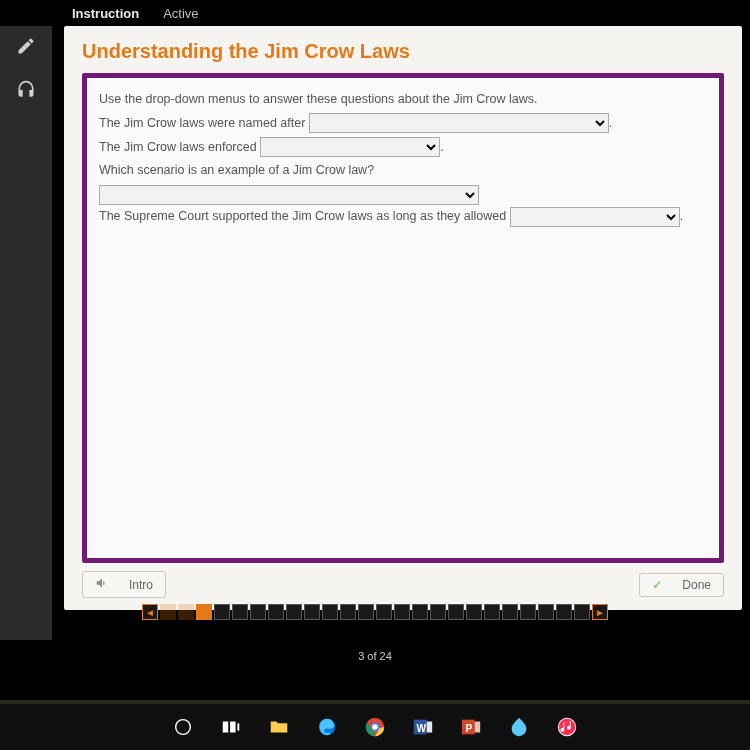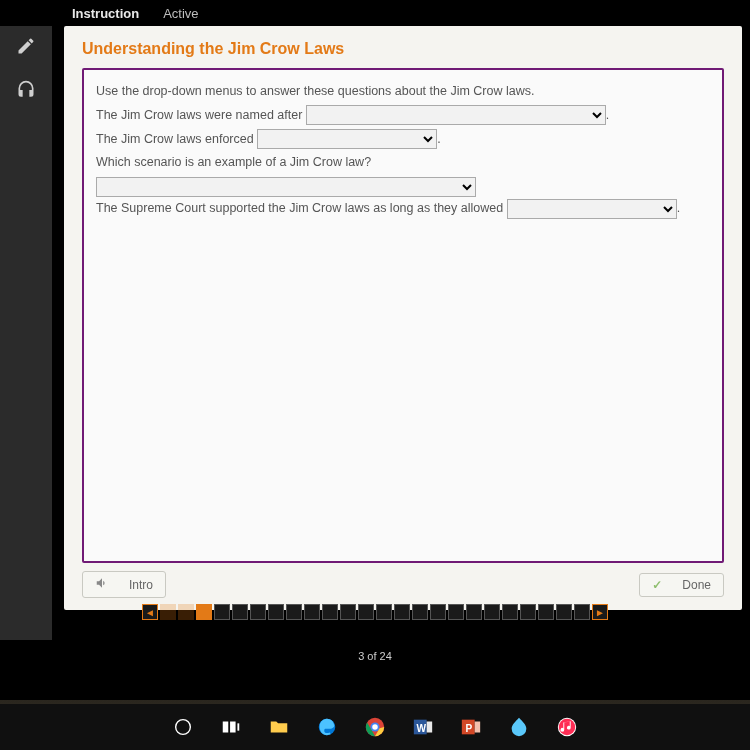--- a/index.html
+++ b/index.html
@@ -44,26 +44,26 @@
     left: 64px; top: 26px; right: 8px; bottom: 90px;
     background: #f5f4f0;
     border-radius: 2px;
     padding: 14px 18px 12px;
     display: flex;
     flex-direction: column;
   }
   .page-title {
     color: #e37a17;
     font-weight: bold;
-    font-size: 16px;
+    font-size: 20px;
     margin-bottom: 10px;
   }
   .question-box {
     background: #fafafa;
-    border: 2px solid #701a75;
+    border: 5px solid #701a75;
     border-radius: 2px;
     padding: 10px 12px;
     font-size: 12.5px;
     color: #555;
     line-height: 1.9;
     flex: 1;
     overflow: auto;
   }
   .question-box select {
     background: #f2f2f2;

